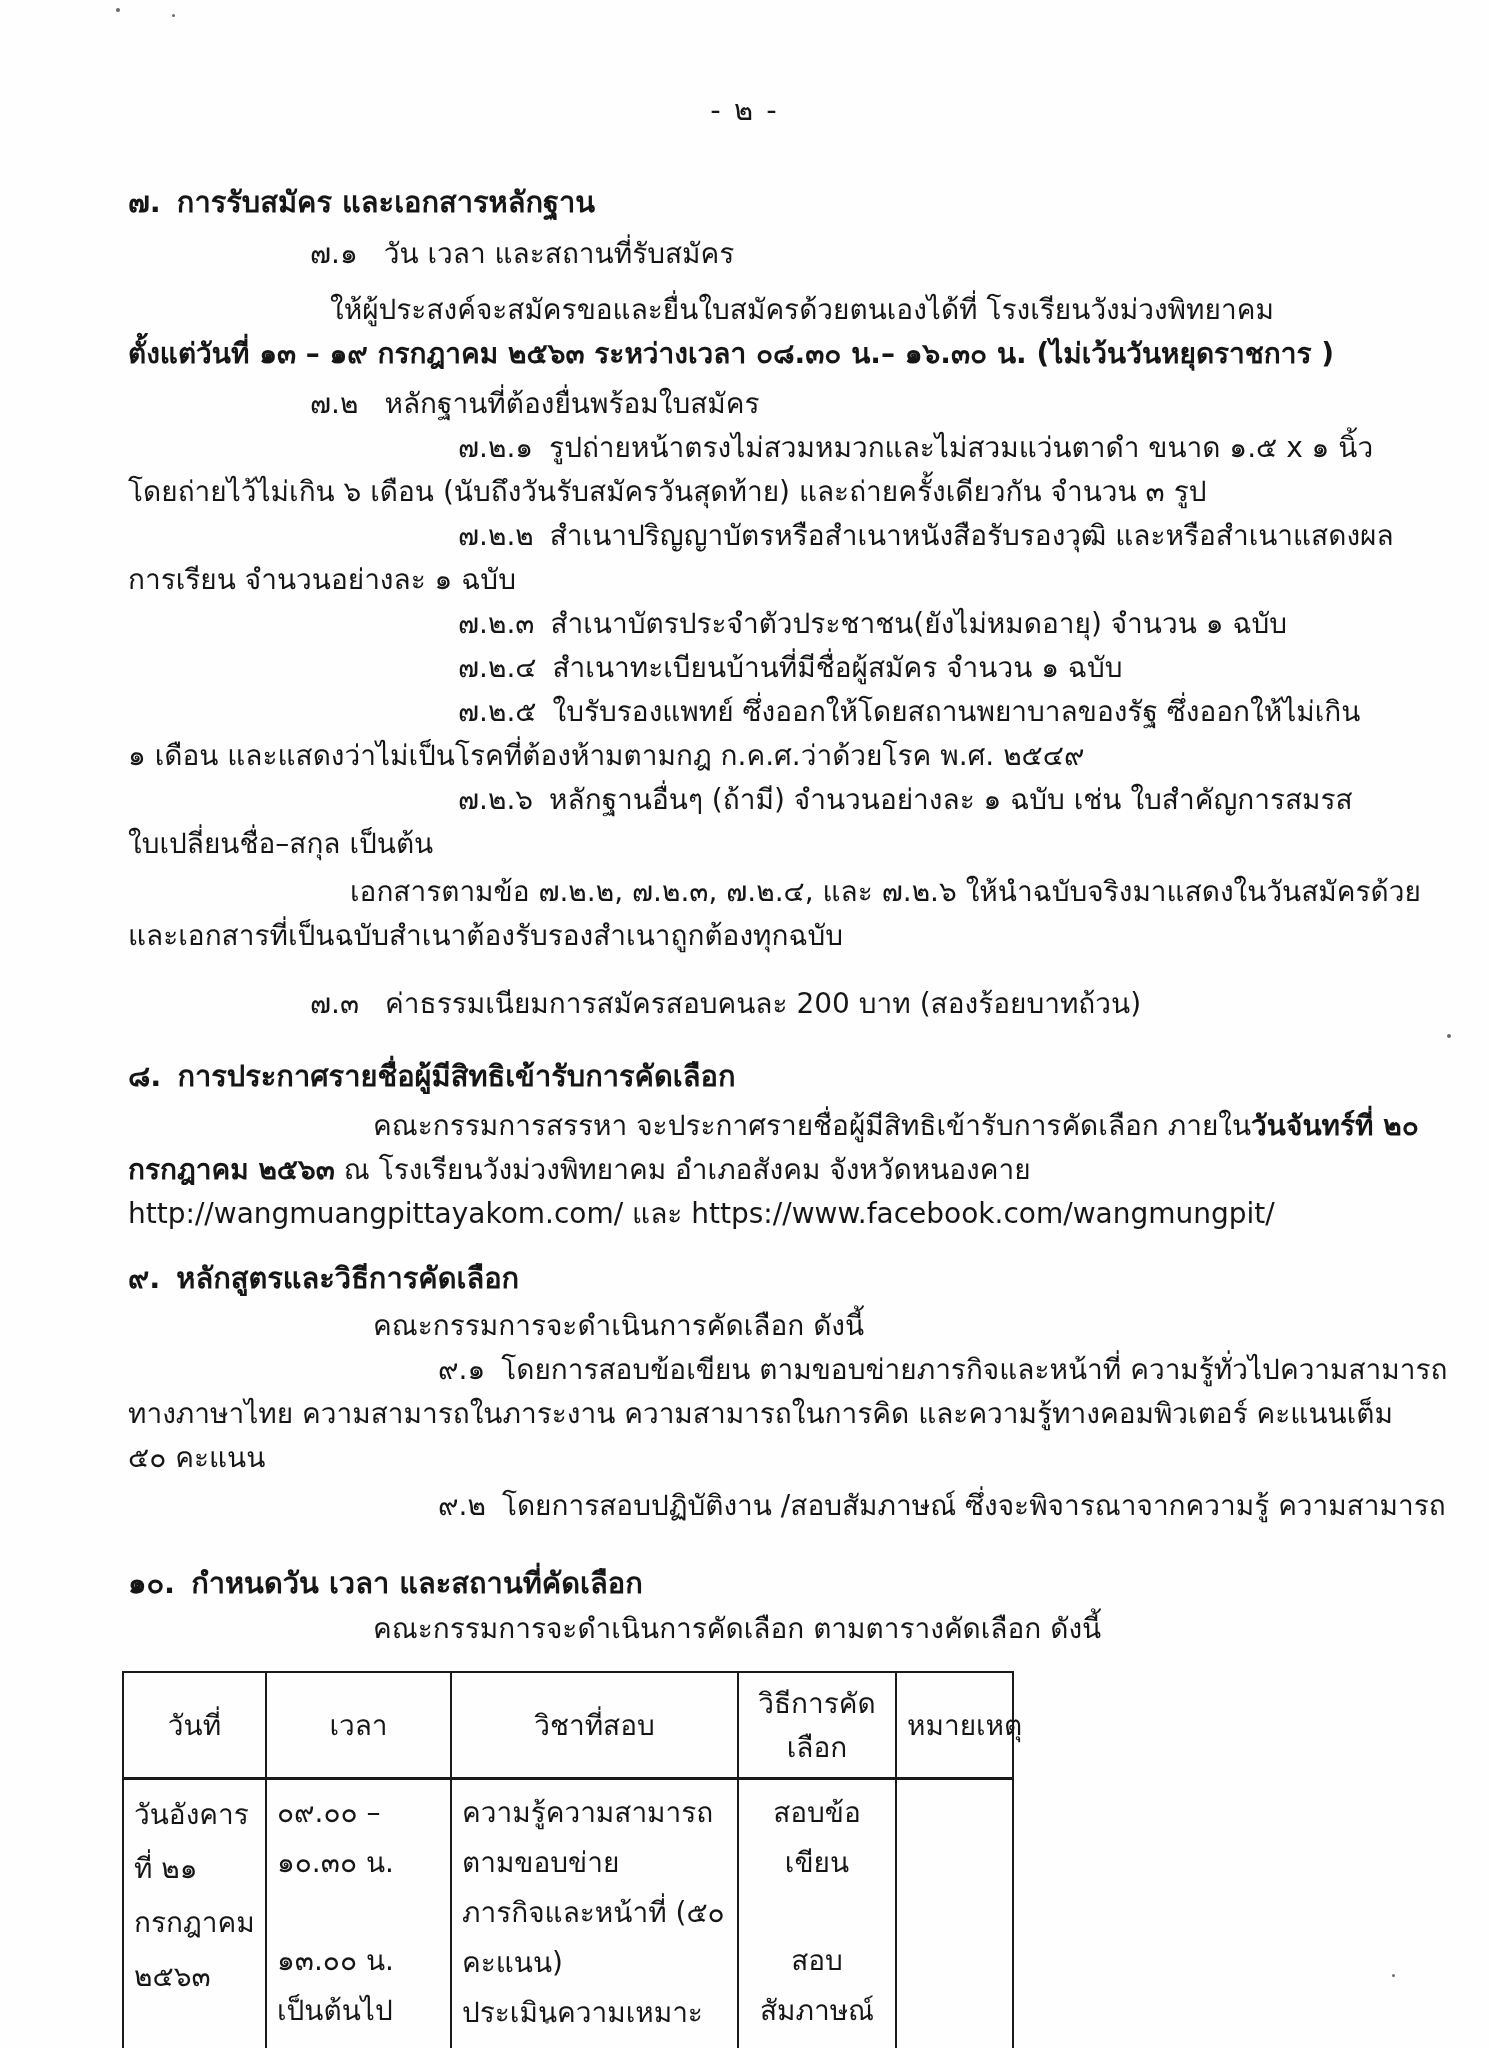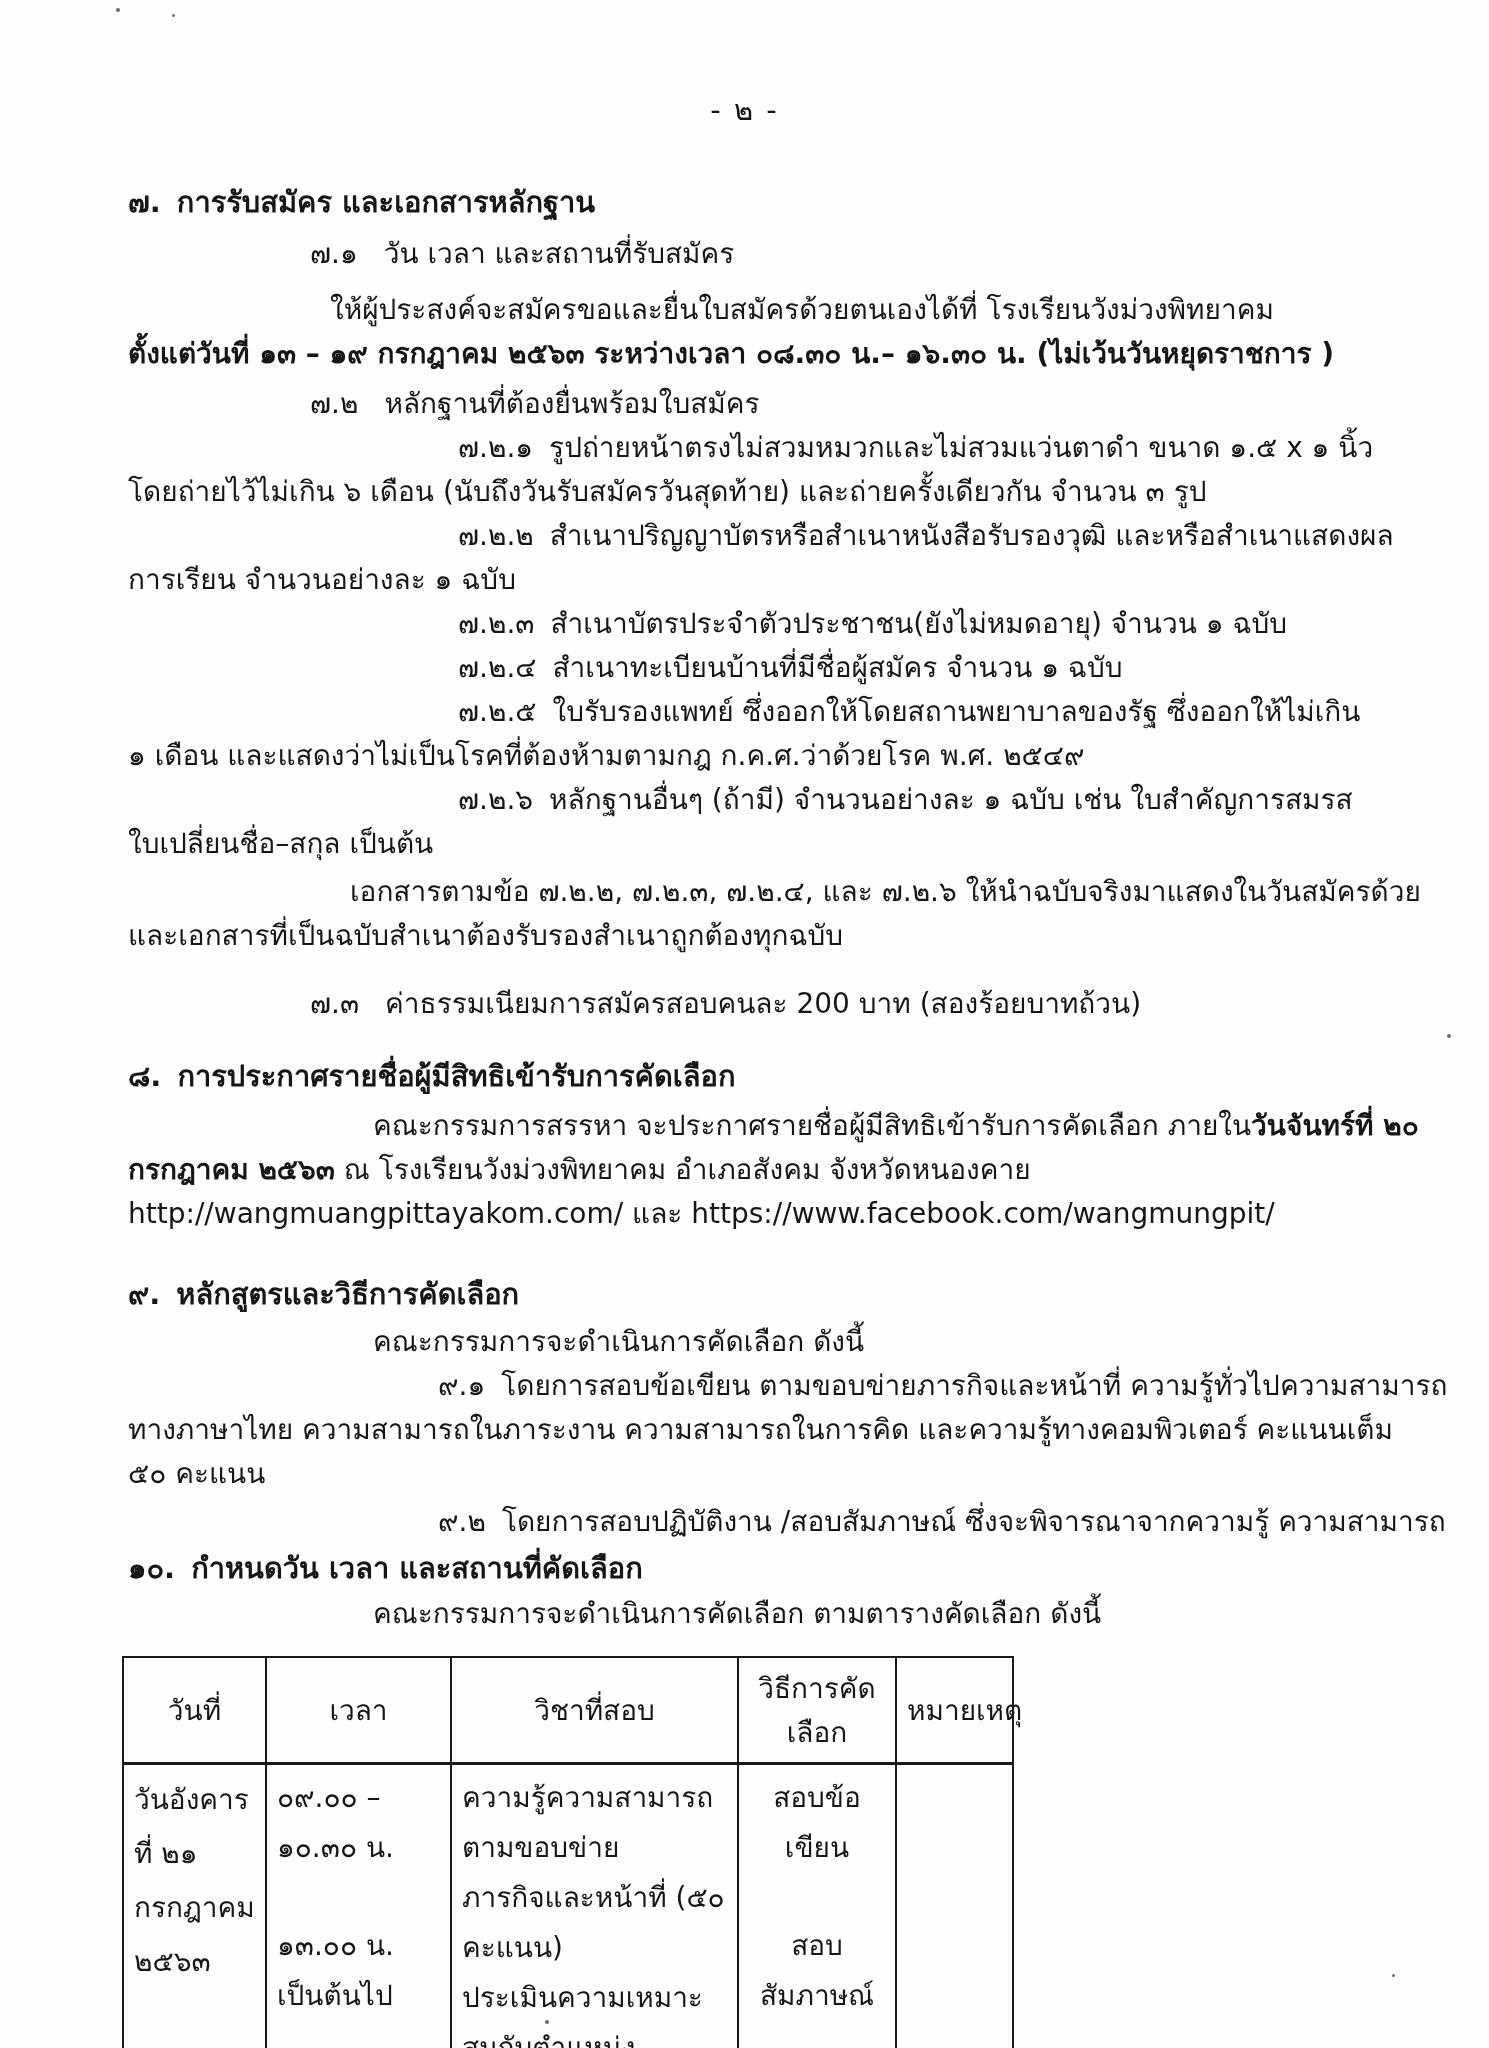--- a/index.html
+++ b/index.html
@@ -28,22 +28,22 @@
   .u{text-underline-offset:6px;text-decoration-thickness:2px;}
   .b{font-weight:bold;}
   
   .mt-sec7{margin-top:48px;}
   .mt8{margin-top:8px;}
   .mt12{margin-top:12px;}
   .mt6{margin-top:6px;}
   .mt4{margin-top:4px;}
   .mt24{margin-top:24px;}
   .mt28{margin-top:28px;}
-  .mt32{margin-top:36px;}
-  .mt18{margin-top:2px;}
+  .mt32{margin-top:20px;}
+  .mt18{margin-top:33px;}
   .mt2{margin-top:2px;}
   
   table.sched{
     border-collapse:collapse;
     margin-top:20px;
     margin-left:-6px;
     width:892px;
     table-layout:fixed;
     font-size:28px;
   }

